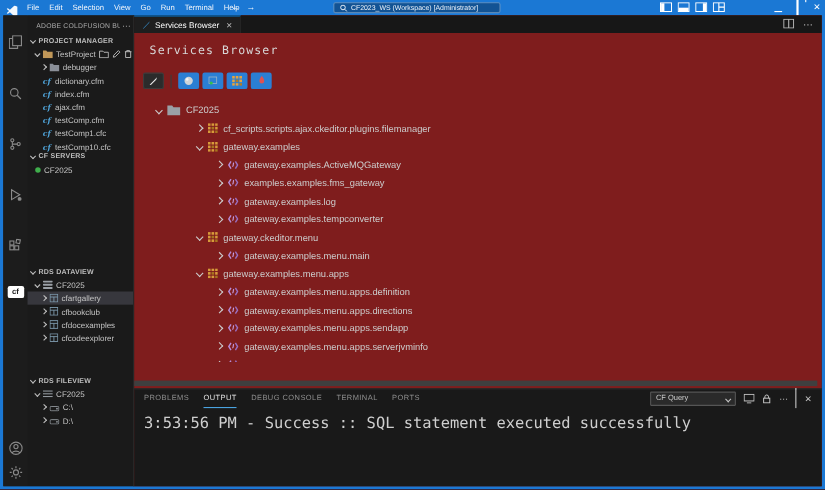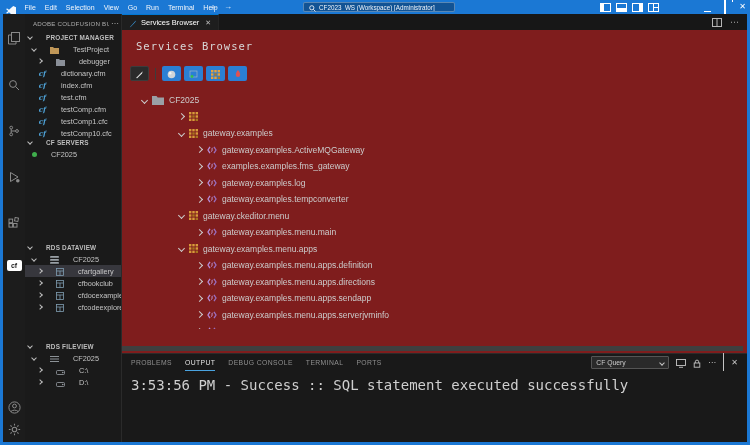--- a/index.html
+++ b/index.html
@@ -31,21 +31,21 @@
   .ab-item { position:absolute; left:0; width:22px; height:22px; display:flex; align-items:center; justify-content:center; }
   .cf-badge { width:15px; height:11px; background:#fff; border-radius:2px; font-size:7px; font-weight:bold; color:#222;
     display:flex; align-items:center; justify-content:center; }
 
   
   .sidebar { position:relative; width:97px; background:#1a1a1a; flex:none; border-right:1px solid #2a2a2a; color:#c5c5c5; }
   .sb-title { position:absolute; left:8px; top:3px; right:2px; height:12px; display:flex; align-items:center; }
   .sb-title .t { font-size:6.2px; color:#ababab; letter-spacing:.2px; white-space:nowrap; overflow:hidden; flex:1; }
   .sb-title .more { font-size:8px; color:#ababab; padding-left:2px; }
   .sec { position:absolute; left:0; right:0; }
-  .s-row { height:12px; display:flex; align-items:center; gap:14px; padding-left:13px; white-space:nowrap; overflow:hidden; }
+  .s-row { height:12px; display:flex; align-items:center; gap:3px; padding-left:13px; white-space:nowrap; overflow:hidden; }
   .s-row .lbl { font-size:7.3px; color:#c5c5c5; }
   .s-row.hdr { padding-left:3px; } .s-row.hdr .lbl { font-size:6.4px; font-weight:bold; color:#bdbdbd; letter-spacing:.2px; }
   .s-row.root { padding-left:7px; }
   .s-row.selected { background:#37373d; }
   .s-row .actions { margin-left:auto; display:flex; gap:3px; padding-right:3px; }
   .chev { width:4px; height:4px; border-right:1px solid #bdbdbd; border-bottom:1px solid #bdbdbd; flex:none; }
   .chev.r { transform:rotate(-45deg); } .chev.d { transform:rotate(45deg); }
   .cf-file { font-size:7px; font-style:italic; font-weight:bold; color:#4fa3d8; width:9px; text-align:center; flex:none; font-family:"DejaVu Serif", serif; }
   .dot-green { width:5px; height:5px; border-radius:50%; background:#3fae4c; flex:none; }
 
@@ -254,21 +254,21 @@
         <div class="s-row">
             <span class="cf-file">cf</span>
             <span class="lbl">dictionary.cfm</span>
           </div>
         <div class="s-row">
             <span class="cf-file">cf</span>
             <span class="lbl">index.cfm</span>
           </div>
         <div class="s-row">
             <span class="cf-file">cf</span>
-            <span class="lbl">test.cfm</span>
+            <span class="lbl">ajax.cfm</span>
           </div>
         <div class="s-row">
             <span class="cf-file">cf</span>
             <span class="lbl">testComp.cfm</span>
           </div>
         <div class="s-row">
             <span class="cf-file">cf</span>
             <span class="lbl">testComp1.cfc</span>
           </div>
         <div class="s-row">
@@ -467,20 +467,21 @@
                     <rect x="6.6" y="0" width="2.4" height="2.4"></rect>
                     <rect x="0" y="3.3" width="2.4" height="2.4"></rect>
                     <rect x="3.3" y="3.3" width="2.4" height="2.4" fill="#a8751f"></rect>
                     <rect x="6.6" y="3.3" width="2.4" height="2.4"></rect>
                     <rect x="0" y="6.6" width="2.4" height="2.4"></rect>
                     <rect x="3.3" y="6.6" width="2.4" height="2.4"></rect>
                     <rect x="6.6" y="6.6" width="2.4" height="2.4" fill="#a8751f"></rect>
                   </g>
                 </svg>
               </span>
+              <span class="tlabel">cf_scripts.scripts.ajax.ckeditor.plugins.filemanager</span>
             </div>
           <div class="trow l1">
               <span class="tchev d"></span>
               <span class="ticon">
                 <svg width="9" height="9" viewBox="0 0 9 9">
                   <g fill="#d79b3a">
                     <rect x="0" y="0" width="2.4" height="2.4"></rect>
                     <rect x="3.3" y="0" width="2.4" height="2.4"></rect>
                     <rect x="6.6" y="0" width="2.4" height="2.4"></rect>
                     <rect x="0" y="3.3" width="2.4" height="2.4"></rect>

